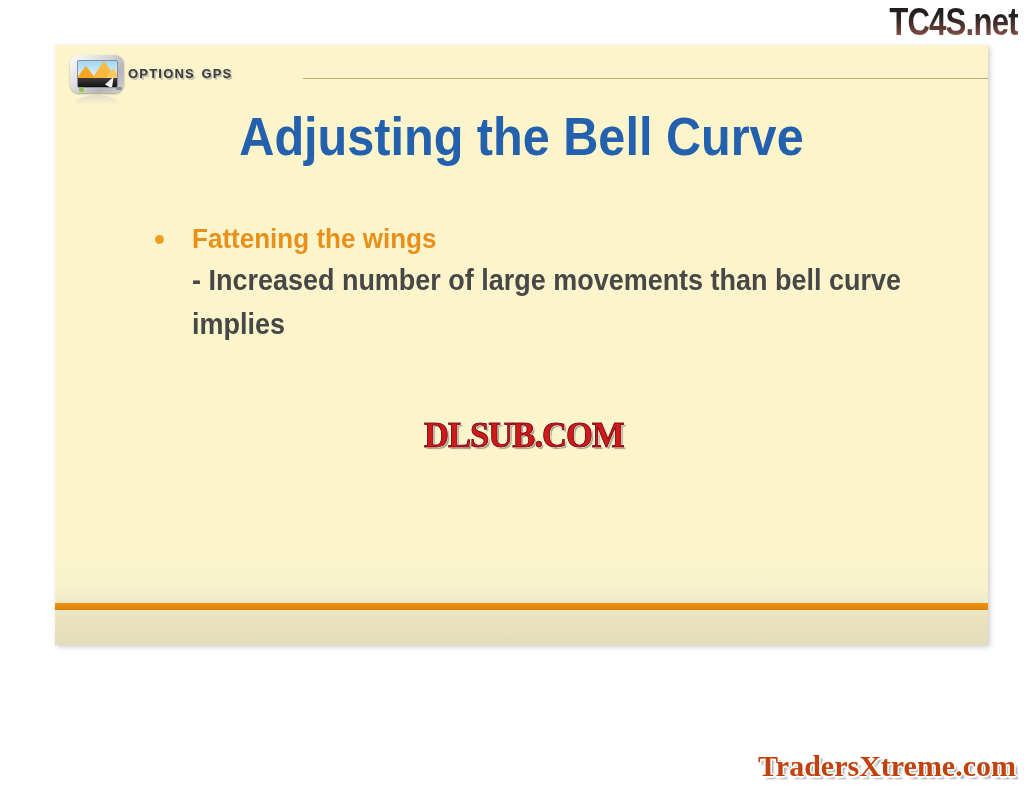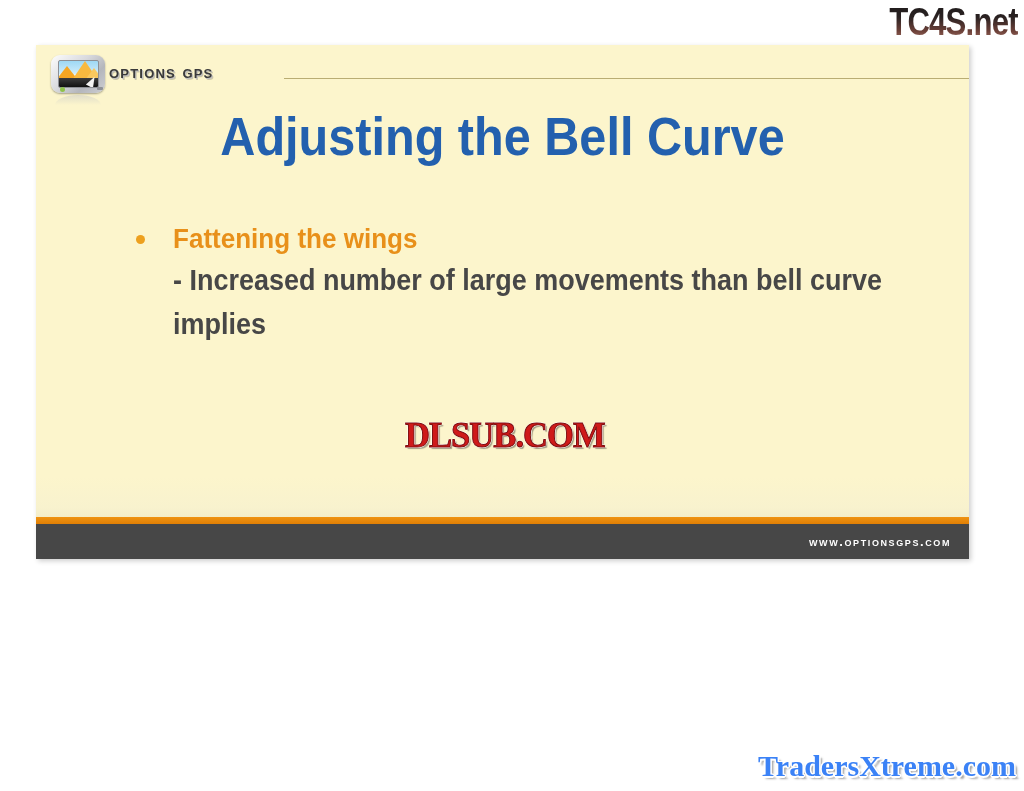--- a/index.html
+++ b/index.html
@@ -31,24 +31,24 @@
     -webkit-background-clip: text;
     background-clip: text;
     color: transparent;
     -webkit-text-fill-color: transparent;
     white-space: nowrap;
   }
 
   
   #slide {
     position: absolute;
-    left: 36px;
+    left: 55px;
     top: 45px;
     width: 933px;
-    height: 514px;
+    height: 600px;
     background: linear-gradient(to bottom,
        #fcf5cc 0%, #fcf5cc 84%, #f8f2ce 90%, #ece4c0 95%, #e3dcba 100%);
     box-shadow: 2px 2px 5px rgba(0,0,0,0.20);
     overflow: hidden;
   }
 
   
   #slide-header {
     position: absolute;
     left: 0; top: 0;
@@ -270,21 +270,21 @@
 
   
   #tx-brand {
     position: absolute;
     right: 8px;
     bottom: 8px;
     font-family: "Liberation Serif", serif;
     font-weight: bold;
     font-size: 30px;
     line-height: 34px;
-    color: #3b82f6;
+    color: #c2410c;
     text-shadow:
       1.5px 0 0 #ffffff, -1.5px 0 0 #ffffff, 0 1.5px 0 #ffffff, 0 -1.5px 0 #ffffff,
       1px 1px 0 #ffffff, -1px -1px 0 #ffffff, 1px -1px 0 #ffffff, -1px 1px 0 #ffffff,
       3px 3px 2px rgba(90,90,90,0.55);
     white-space: nowrap;
   }
 </style>
 </head>
 <body>
 
@@ -323,19 +323,16 @@
       <div class="bullet-sub">- Increased number of large movements than bell curve implies</div>
     </div>
 
 
 
   </div>
 
   <div id="dlsub-watermark">DLSUB.COM</div>
 
   <div id="orange-stripe"></div>
-  <div id="footer-bar">
-    <div id="footer-url">www.OptionsGPS.com</div>
-  </div>
 
 </div>
 
 <div id="tx-brand">TradersXtreme.com</div>
 
 </body></html>

